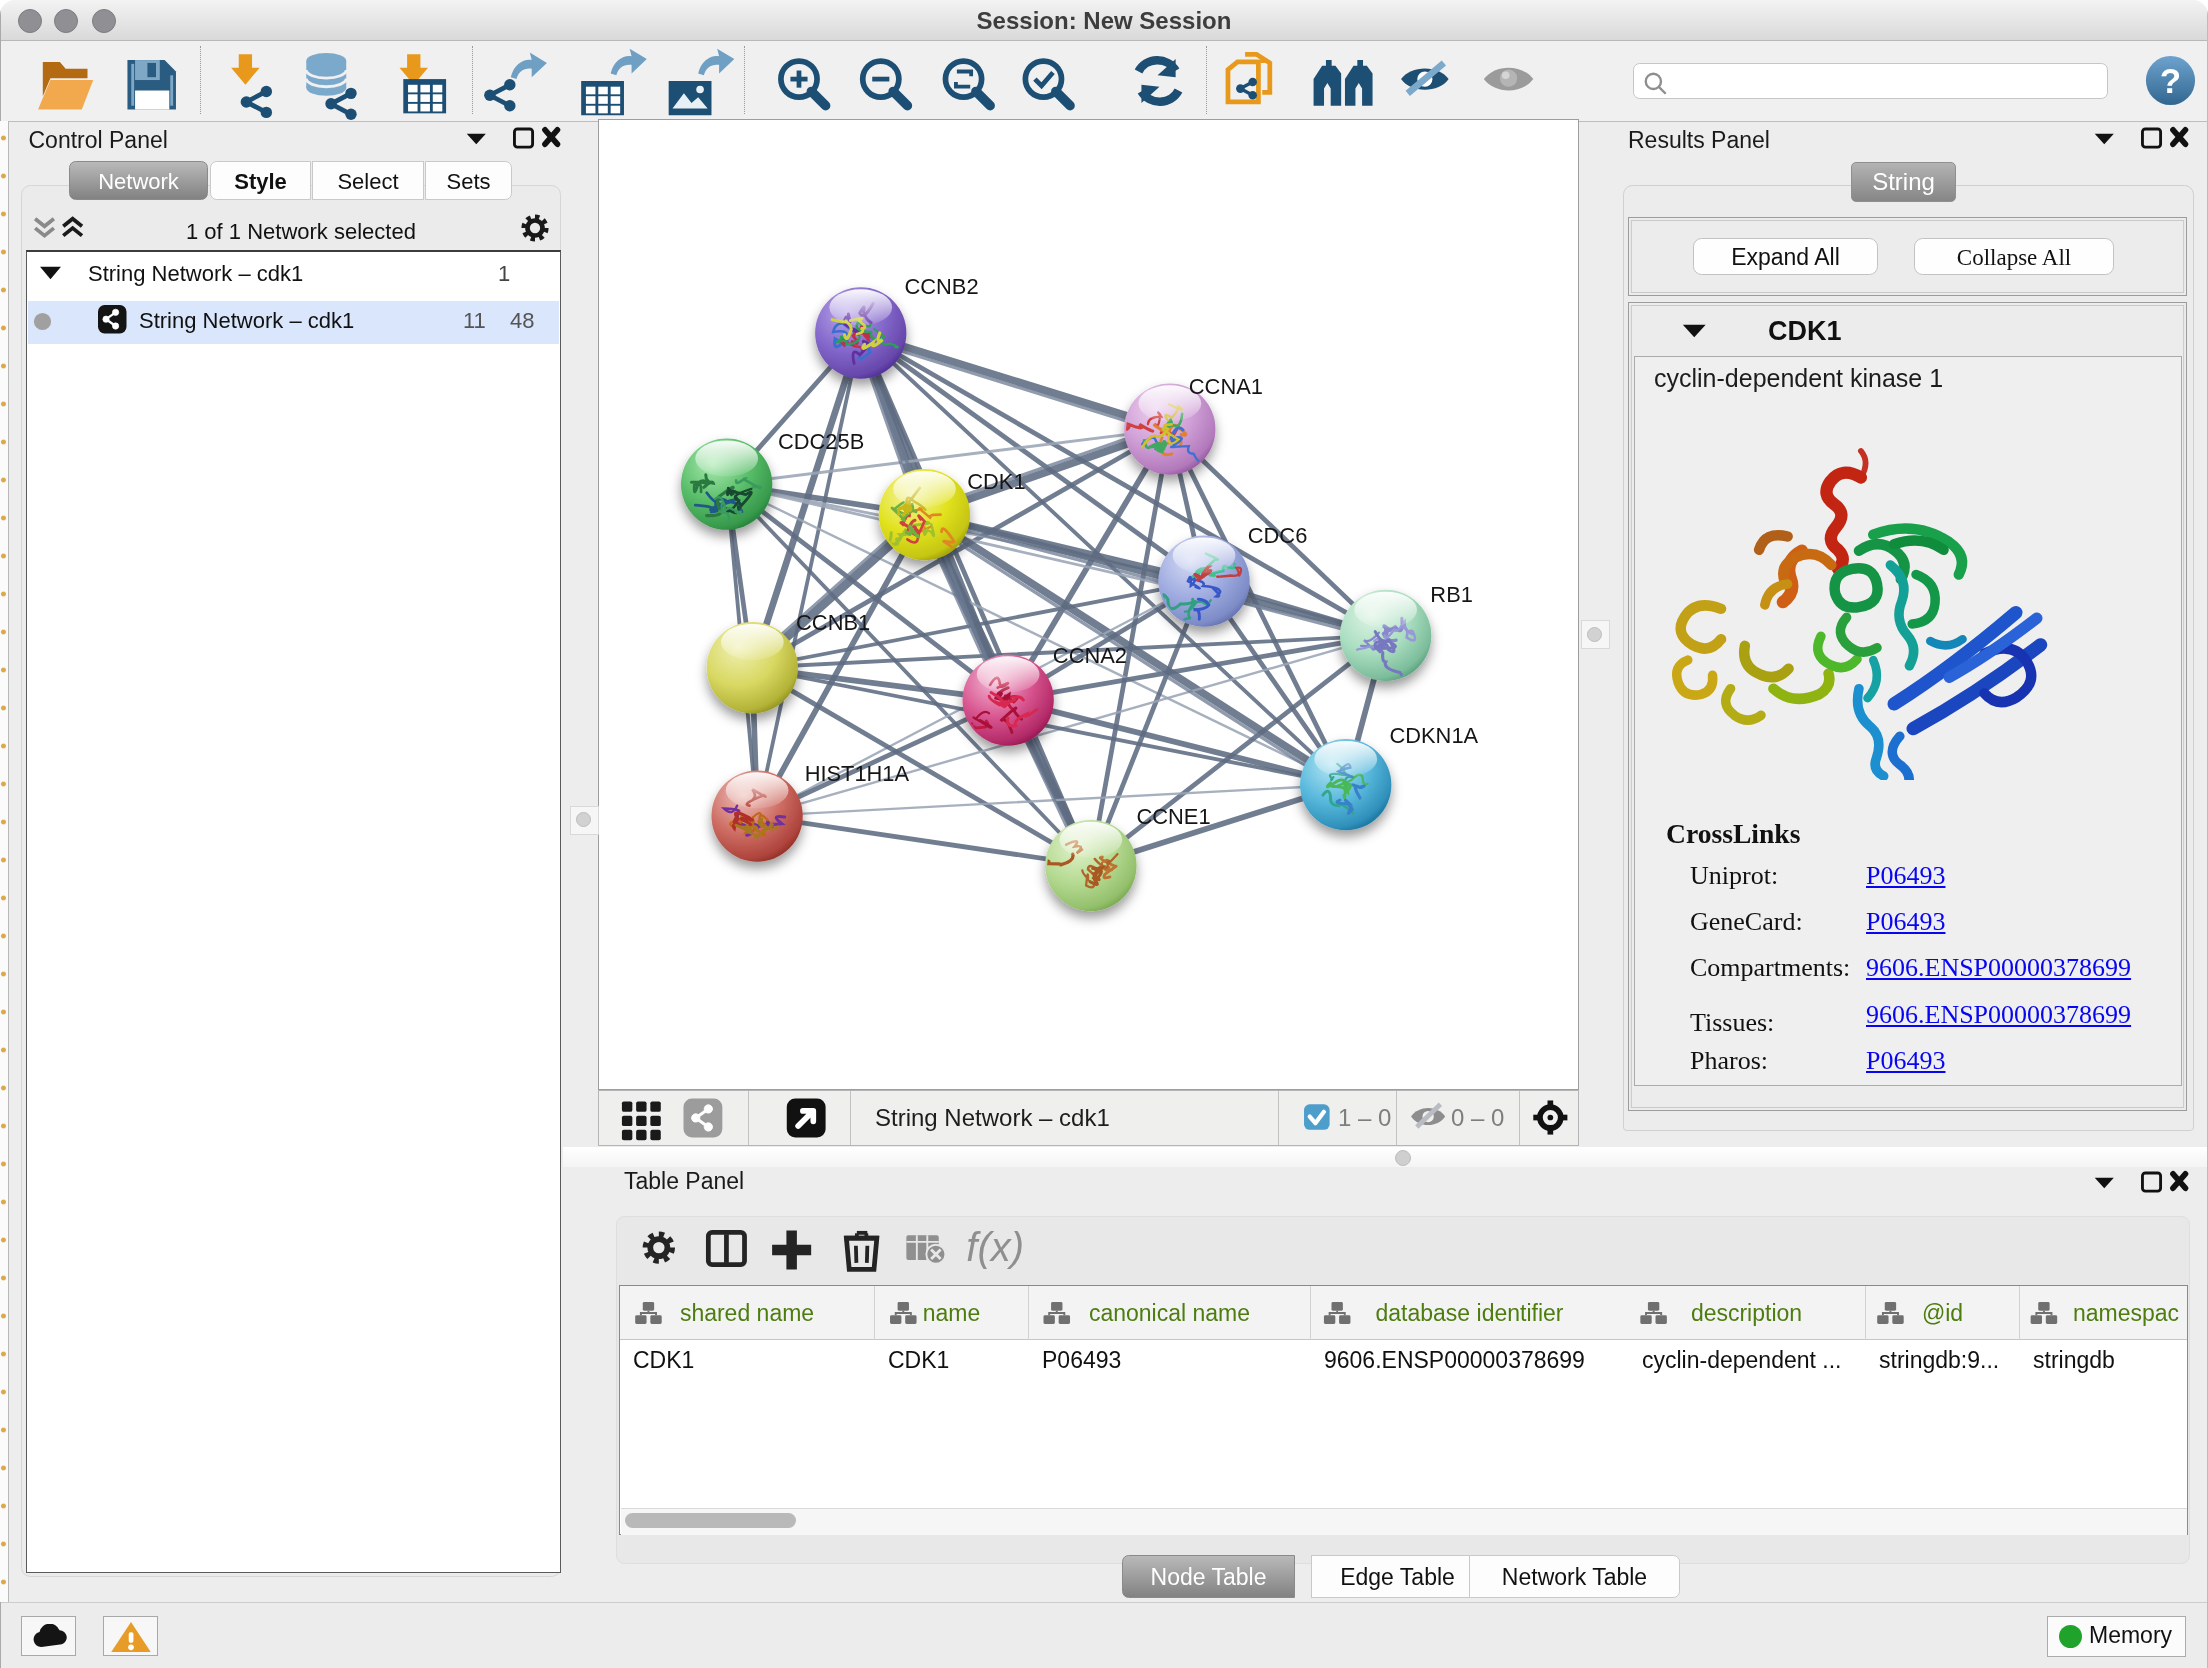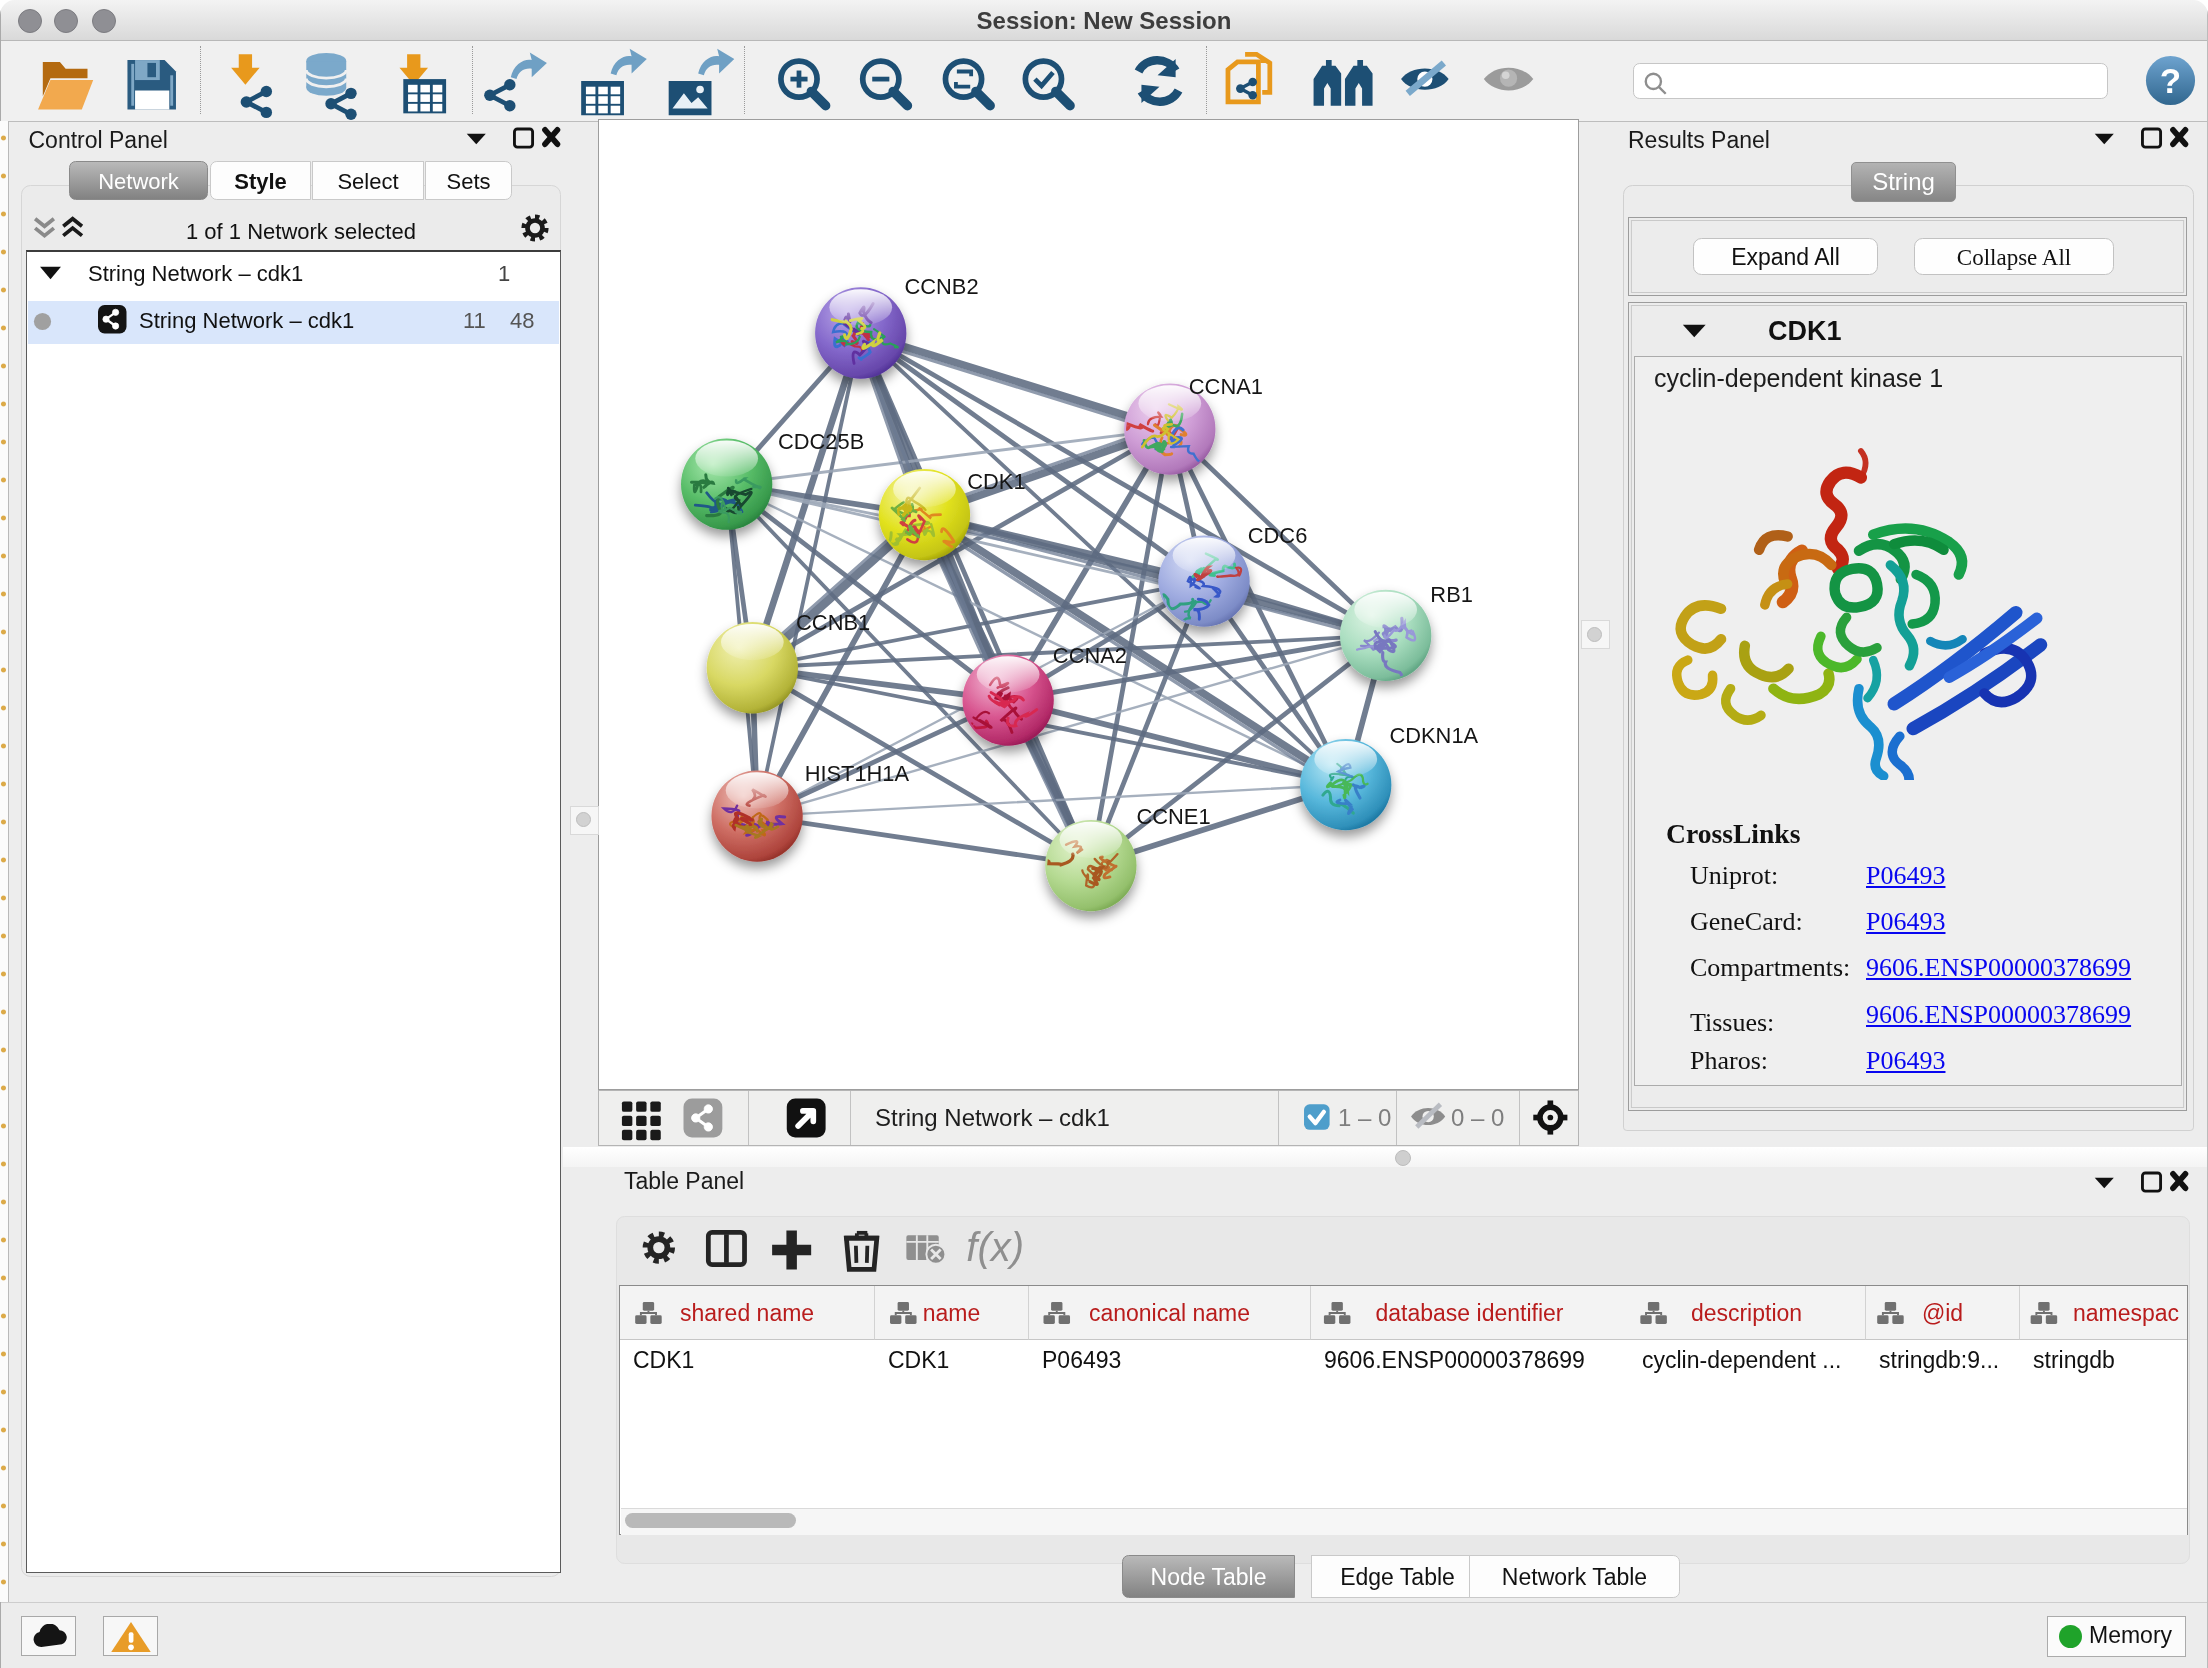--- a/index.html
+++ b/index.html
@@ -25,21 +25,21 @@
   #netfooter{left:598px;top:1090px;width:981px;height:56px;background:#efefee;border:1px solid #b4b4b4;box-sizing:border-box;}
   .nfsep{top:0px;width:1px;height:54px;background:#c2c2c2;}
   
   #rp-pane{left:1623px;top:185px;width:571px;height:946px;background:#ececec;border:1px solid #d0d0d0;border-radius:9.5px 9.5px 3.8px 3.8px;box-sizing:border-box;}
   #stringtab{left:1851px;top:162px;width:103px;height:38px;background:linear-gradient(#b3b3b3,#868686);border:1px solid #909090;border-radius:5px;color:#fff;font-size:24px;text-align:center;line-height:38px;}
   .rpbox{left:1628px;width:559px;border:1px solid #9c9c9c;box-sizing:border-box;background:#ececec;box-shadow:inset 0 0 0 1.9px #ececec, inset 0 0 0 2.9px #c9c9c9;}
   .btn{background:#fefefe;border:1px solid #c2c2c2;border-radius:8.6px;font-size:23px;text-align:center;color:#111;box-sizing:border-box;}
   
   #tp-toolbar{left:616px;top:1216px;width:1574px;height:348px;background:#e8e8e8;border:1px solid #dedede;border-radius:8.6px;box-sizing:border-box;}
   #tbl{left:619px;top:1285px;width:1569px;height:250px;background:#fff;border:1px solid #8a8a8a;box-sizing:border-box;}
-  .th{top:1286px;height:54px;background:#f3f3f3;border-right:1px solid #d2d2d2;border-bottom:1px solid #c6c6c6;box-sizing:border-box;font-size:23px;color:#b91c1c;text-align:center;line-height:54px;}
+  .th{top:1286px;height:54px;background:#f3f3f3;border-right:1px solid #d2d2d2;border-bottom:1px solid #c6c6c6;box-sizing:border-box;font-size:23px;color:#4d7c0f;text-align:center;line-height:54px;}
   .td{top:1341px;height:42px;font-size:23px;color:#111;line-height:38px;white-space:nowrap;overflow:hidden;}
   .btab{top:1555px;height:43px;line-height:43px;text-align:center;font-size:23px;background:#fdfdfd;border:1px solid #c9c9c9;color:#111;box-sizing:border-box;}
   
   #statusbar{left:0;top:1602px;width:2208px;height:67px;background:#ececec;border-top:1px solid #cdcdcd;}
   .sbtn{top:1616px;width:55px;height:40px;background:#f7f7f7;border:1px solid #a8a8a8;box-sizing:border-box;}
   text{font-family:"Liberation Sans", sans-serif;}
 </style>
 </head>
 <body>
 

